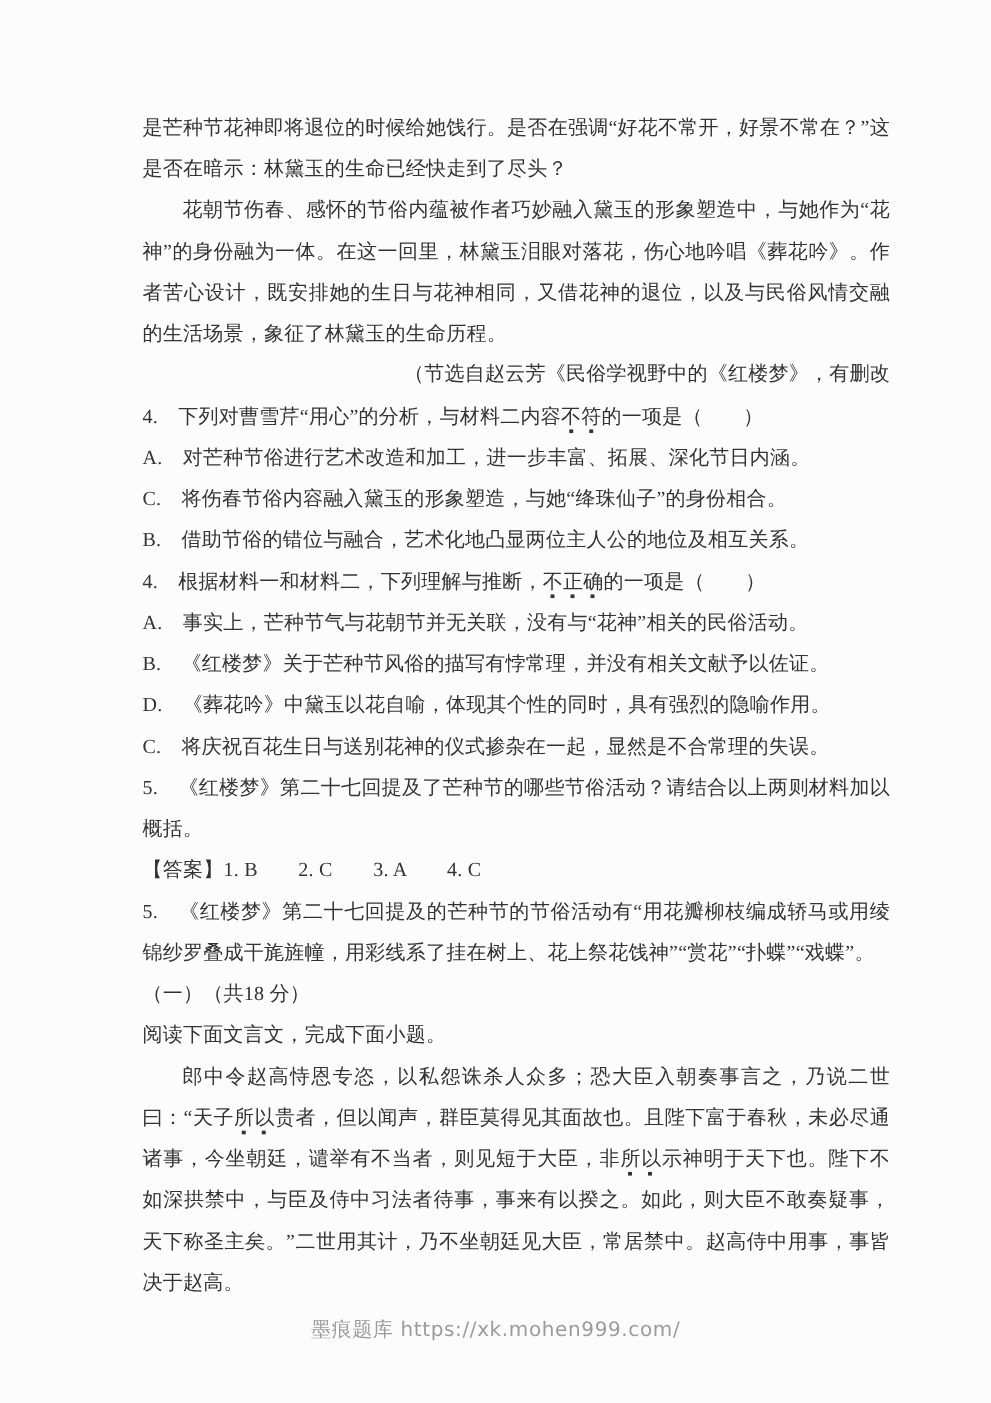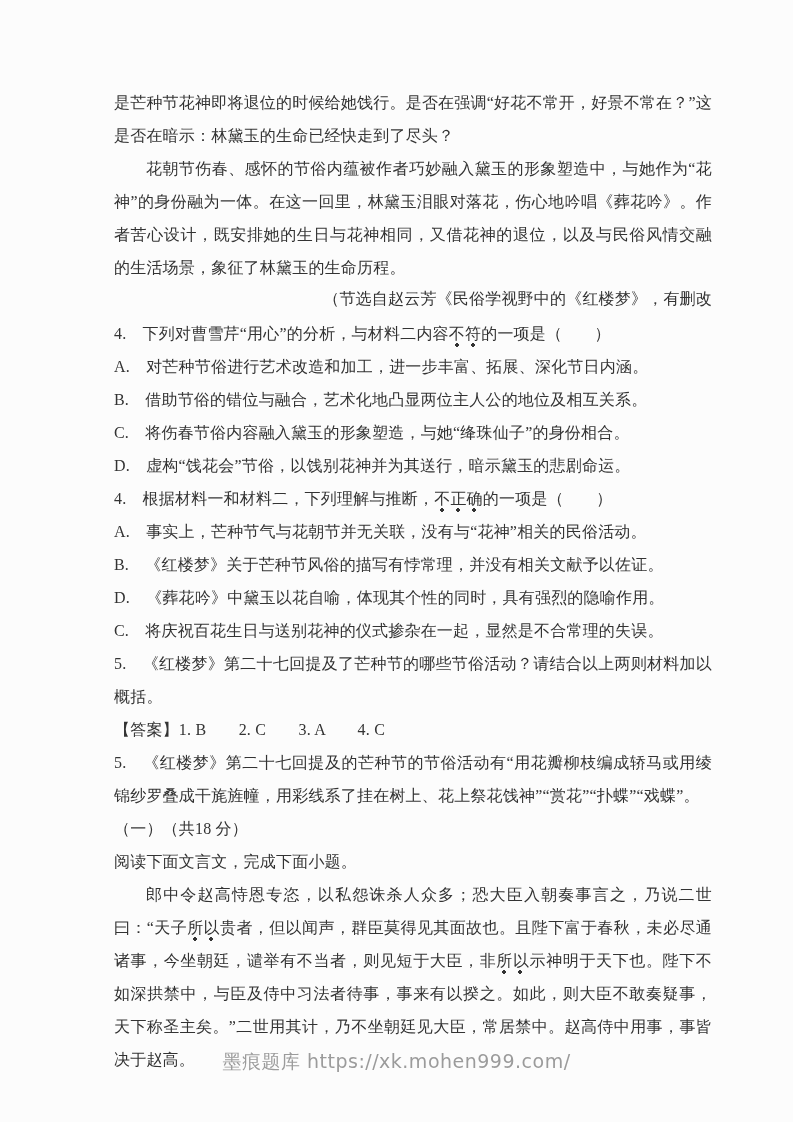--- a/index.html
+++ b/index.html
@@ -49,39 +49,38 @@
     background-size: 1em 6px;
     background-repeat: repeat-x;
     background-position: 0 100%;
   }
   .footer {
     position: absolute;
     left: 0;
     right: 0;
     bottom: 22px;
     text-align: center;
-    font-size: 19px;
+    font-size: 16px;
     letter-spacing: 0.5px;
     color: #9b9b9b;
     font-family: "DejaVu Sans", sans-serif;
   }
 </style>
 </head>
 <body style="background: rgb(252, 252, 252);">
 
 <div class="page">
   <div class="doc-body" style="color: rgb(51, 51, 51);">
       <p class="line plain"><span>是芒种节花神即将退位的时候给她饯行。是否在强调“好花不常开，好景不常在？”这是否在暗示：林黛玉的生命已经快走到了尽头？</span></p>
       <p class="line indent"><span>花朝节伤春、感怀的节俗内蕴被作者巧妙融入黛玉的形象塑造中，与她作为“花神”的身份融为一体。在这一回里，林黛玉泪眼对落花，伤心地吟唱《葬花吟》。作者苦心设计，既安排她的生日与花神相同，又借花神的退位，以及与民俗风情交融的生活场景，象征了林黛玉的生命历程。</span></p>
       <p class="line right"><span>（节选自赵云芳《民俗学视野中的《红楼梦》，有删改</span></p>
       <p class="line plain"><span>4.　下列对曹雪芹“用心”的分析，与材料二内容</span><span class="em-dot">不符</span><span>的一项是（　　）</span></p>
       <p class="line plain"><span>A.　对芒种节俗进行艺术改造和加工，进一步丰富、拓展、深化节日内涵。</span></p>
+      <p class="line plain"><span>C.　将伤春节俗内容融入黛玉的形象塑造，与她“绛珠仙子”的身份相合。</span></p>
       <p class="line plain"><span>B.　借助节俗的错位与融合，艺术化地凸显两位主人公的地位及相互关系。</span></p>
-      <p class="line plain"><span>C.　将伤春节俗内容融入黛玉的形象塑造，与她“绛珠仙子”的身份相合。</span></p>
-      <p class="line plain"><span>D.　虚构“饯花会”节俗，以饯别花神并为其送行，暗示黛玉的悲剧命运。</span></p>
       <p class="line plain"><span>4.　根据材料一和材料二，下列理解与推断，</span><span class="em-dot">不正确</span><span>的一项是（　　）</span></p>
       <p class="line plain"><span>A.　事实上，芒种节气与花朝节并无关联，没有与“花神”相关的民俗活动。</span></p>
       <p class="line plain"><span>B.　《红楼梦》关于芒种节风俗的描写有悖常理，并没有相关文献予以佐证。</span></p>
       <p class="line plain"><span>D.　《葬花吟》中黛玉以花自喻，体现其个性的同时，具有强烈的隐喻作用。</span></p>
       <p class="line plain"><span>C.　将庆祝百花生日与送别花神的仪式掺杂在一起，显然是不合常理的失误。</span></p>
       <p class="line plain"><span>5.　《红楼梦》第二十七回提及了芒种节的哪些节俗活动？请结合以上两则材料加以概括。</span></p>
       <p class="line plain"><span>【答案】1. B　　2. C　　3. A　　4. C</span></p>
       <p class="line plain"><span>5.　《红楼梦》第二十七回提及的芒种节的节俗活动有“用花瓣柳枝编成轿马或用绫锦纱罗叠成干旄旌幢，用彩线系了挂在树上、花上祭花饯神”“赏花”“扑蝶”“戏蝶”。</span></p>
       <p class="line plain"><span>（一）（共18 分）</span></p>
       <p class="line plain"><span>阅读下面文言文，完成下面小题。</span></p>

